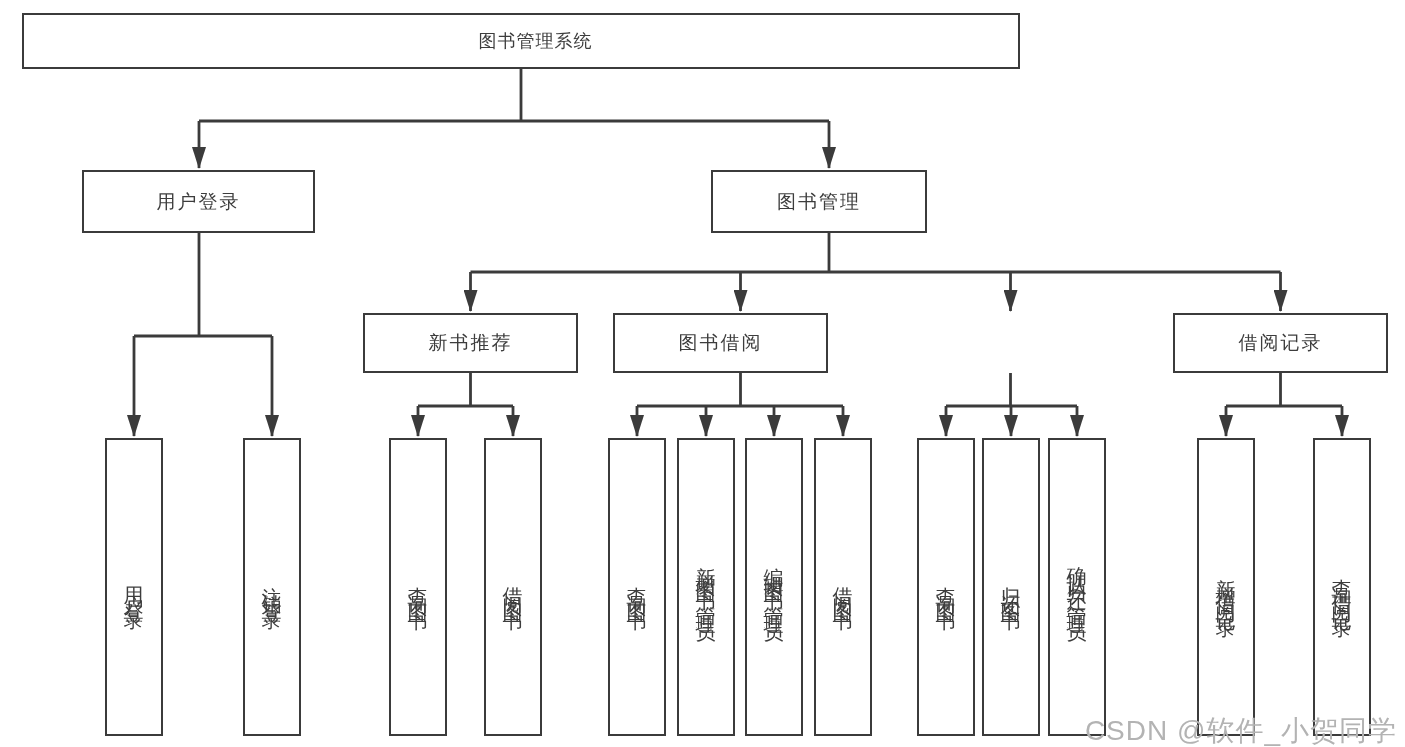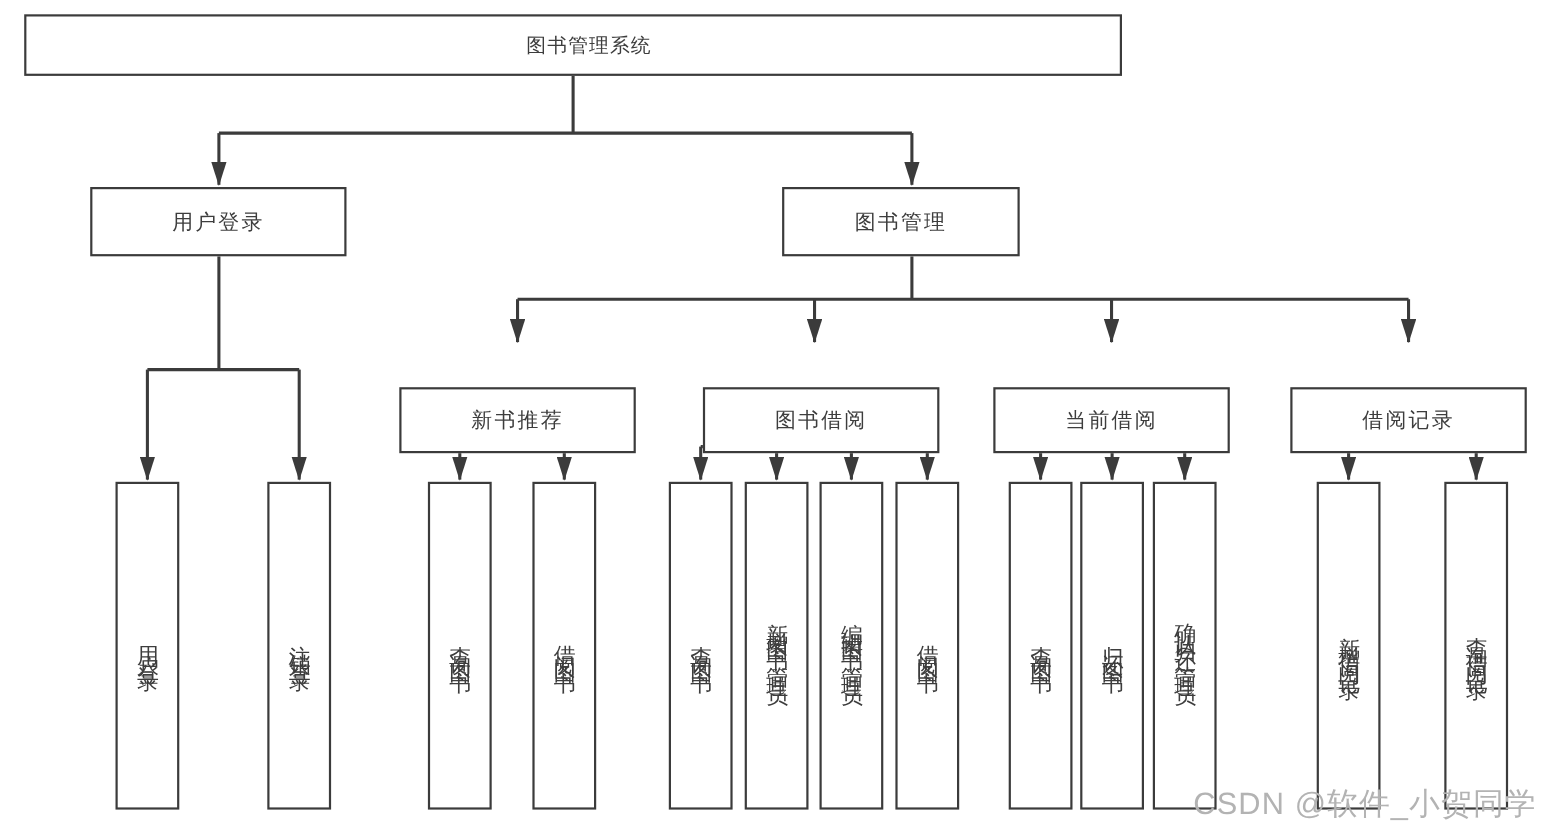--- a/index.html
+++ b/index.html
@@ -22,21 +22,21 @@
   .box{
     position:absolute;
     background:#fff;
     border:2.5px solid var(--line);
     box-sizing:border-box;
     display:flex;align-items:center;justify-content:center;
     color:var(--text);
   }
   .root-box{left:22px;top:13px;width:998px;height:56px;font-size:18px;letter-spacing:1px;padding-left:29px;}
   .l1-box{top:170px;height:63px;font-size:19px;letter-spacing:2px;}
-  .l2-box{top:313px;width:215px;height:60px;font-size:19px;letter-spacing:2px;margin-top:39px;}
+  .l2-box{top:313px;width:215px;height:60px;font-size:19px;letter-spacing:2px;}
   .v-box{
     top:438px;width:58px;height:298px;
     writing-mode:vertical-rl;text-orientation:mixed;
     font-size:20px;letter-spacing:8px;
     line-height:1;
   }
   .watermark{
     position:absolute;
     right:8px;top:712px;
     font-size:28px;
@@ -100,25 +100,22 @@
   <div class="box l1-box" style="left:82px;width:233px;">
     <span>用户登录</span>
   </div>
   <div class="box l1-box" style="left:711px;width:216px;">
     <span>图书管理</span>
   </div>
 
   <div class="box l2-box" style="left:363px;">
     <span>新书推荐</span>
   </div>
-  <div class="box l2-box" style="left:639px;">
+  <div class="box l2-box" style="left:613px;">
     <span>图书借阅</span>
-  </div>
-  <div class="box l2-box" style="left:903px;">
-    <span>当前借阅</span>
   </div>
   <div class="box l2-box" style="left:1173px;">
     <span>借阅记录</span>
   </div>
 
   <div class="box v-box" style="left:105px;">
     <span>用户登录</span>
   </div>
   <div class="box v-box" style="left:243px;">
     <span>注销登录</span>

